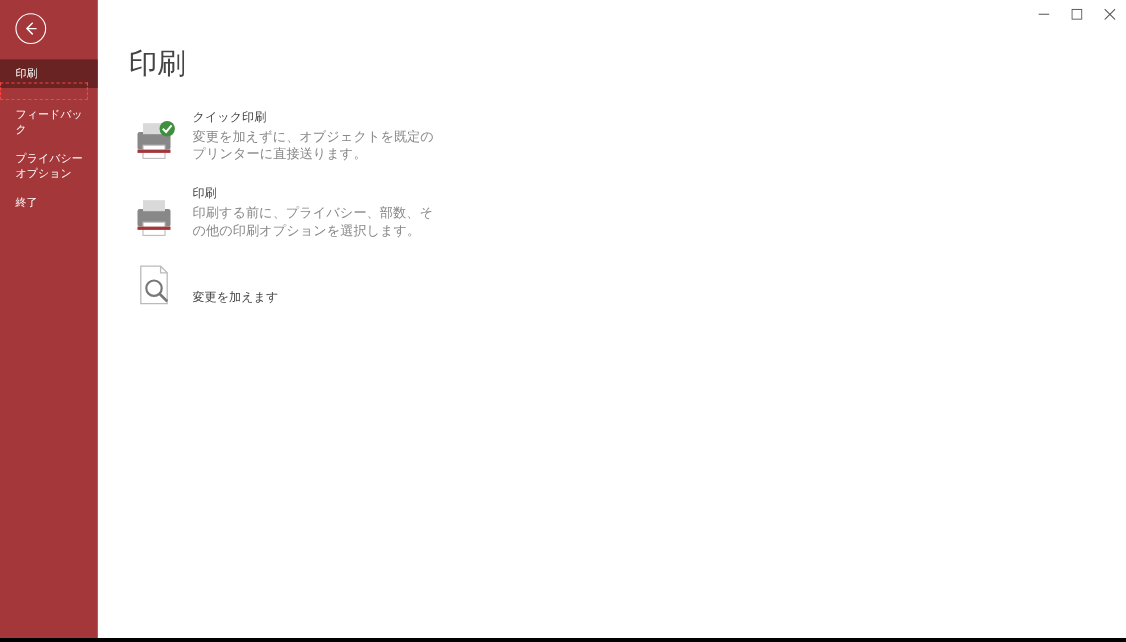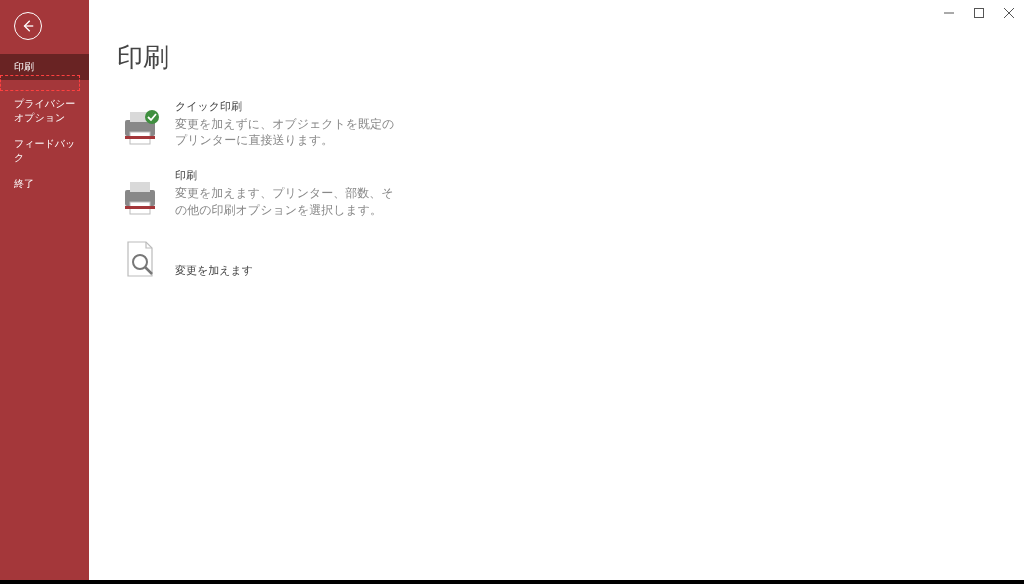--- a/index.html
+++ b/index.html
@@ -168,24 +168,24 @@
     <svg viewBox="0 0 16 16">
       <path d="M10 2 L4 8 L10 14" fill="none" stroke="#fff" stroke-width="1.5"></path>
       <line x1="4" y1="8" x2="14" y2="8" stroke="#fff" stroke-width="1.5"></line>
     </svg>
   </div>
   <div class="nav-item active">
     <span>印刷</span>
   </div>
   <div class="nav-spacer"></div>
   <div class="nav-item">
+    <span>フィードバック</span>
+  </div>
+  <div class="nav-item">
     <span>プライバシー オプション</span>
-  </div>
-  <div class="nav-item">
-    <span>フィードバック</span>
   </div>
   <div class="nav-item">
     <span>終了</span>
   </div>
 </div>
 
 <div class="red-dashed-box"></div>
 
 <div class="main">
   <div class="page-title">印刷</div>
@@ -211,21 +211,21 @@
     <div class="option-icon">
       <svg viewBox="0 0 46 42" width="46" height="42">
         <rect x="8" y="14" width="30" height="16" rx="2" fill="#888"></rect>
         <rect x="13" y="6" width="20" height="10" fill="#d9d9d9"></rect>
         <rect x="13" y="26" width="20" height="12" fill="#fff" stroke="#bbb" stroke-width="1"></rect>
         <rect x="8" y="30" width="30" height="3" fill="#a4373a"></rect>
       </svg>
     </div>
     <div class="option-text">
       <div class="option-title">印刷</div>
-      <div class="option-desc">変更を加えます、プリンター、部数、その他の印刷オプションを選択します。</div>
+      <div class="option-desc">印刷する前に、プライバシー、部数、その他の印刷オプションを選択します。</div>
     </div>
   </div>
 
   <div class="option-row">
     <div class="option-icon">
       <svg viewBox="0 0 46 42" width="46" height="42">
         <path d="M11 4 h18 l6 6 v28 h-24 z" fill="#fff" stroke="#bbb" stroke-width="1.2"></path>
         <path d="M29 4 v6 h6" fill="none" stroke="#bbb" stroke-width="1.2"></path>
         <circle cx="23" cy="24" r="7" fill="none" stroke="#777" stroke-width="2"></circle>
         <line x1="28" y1="29" x2="35" y2="36" stroke="#777" stroke-width="2.5"></line>

